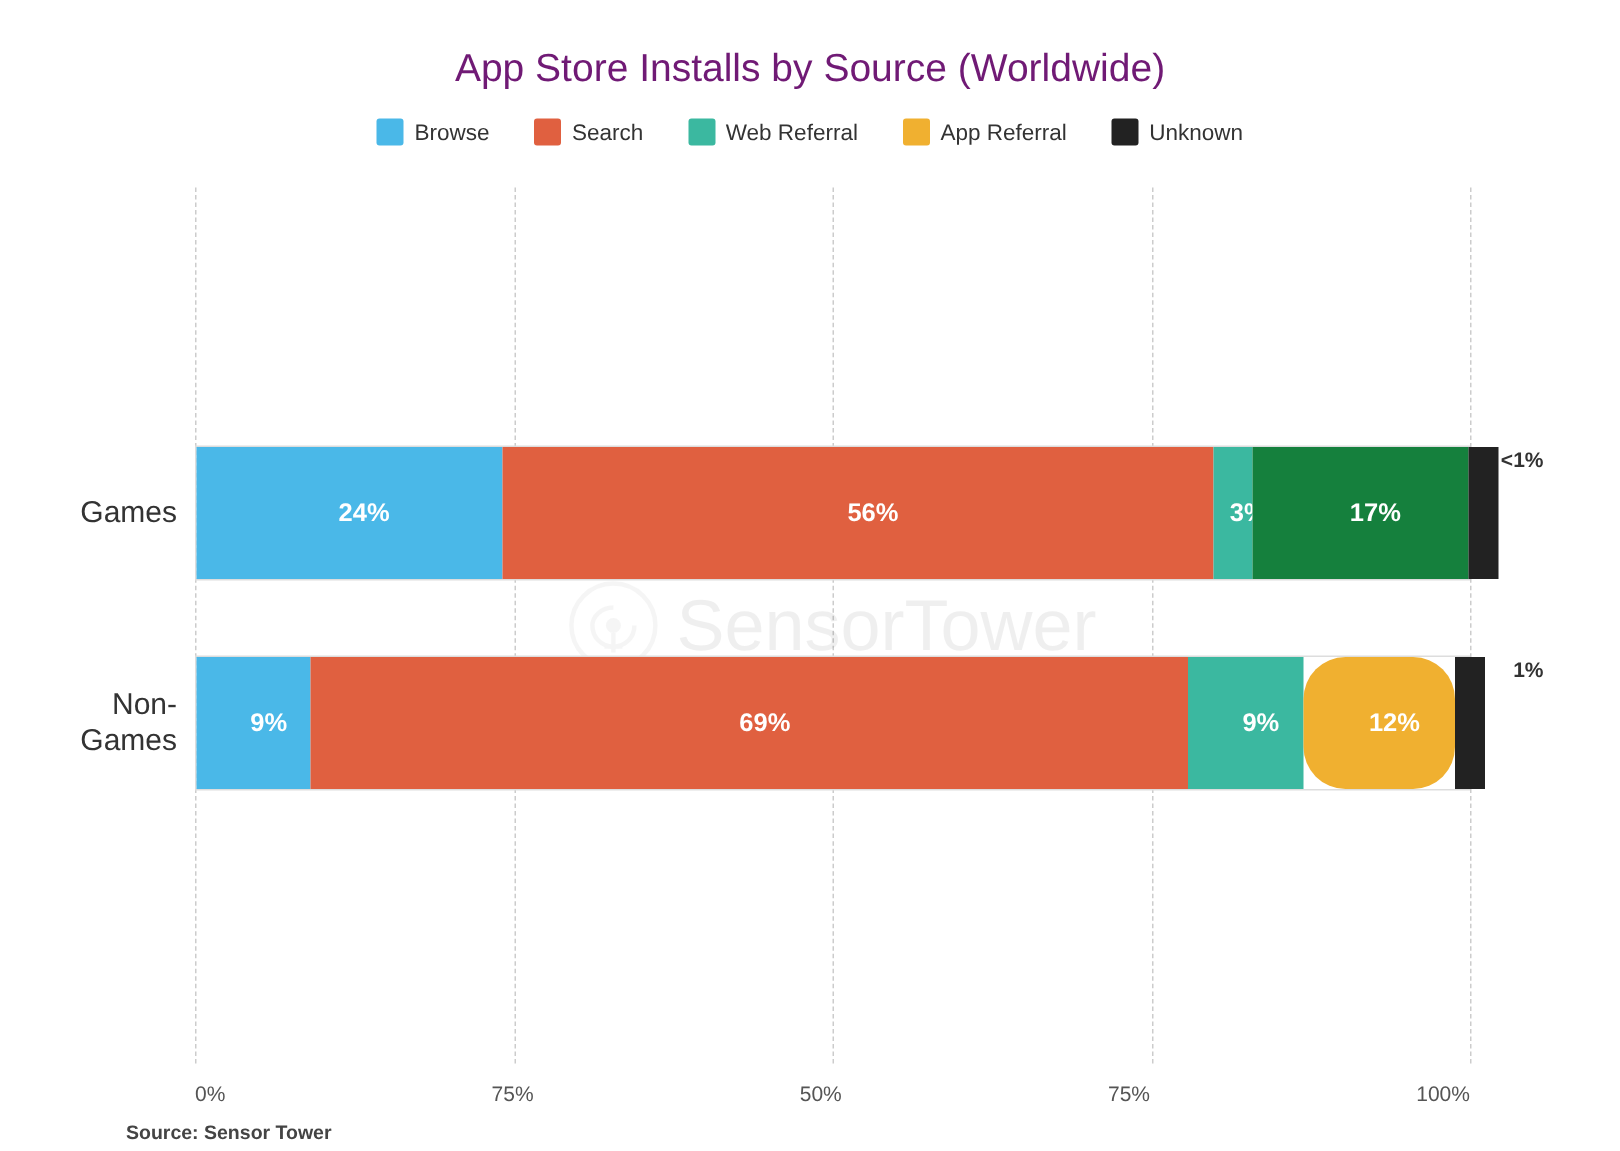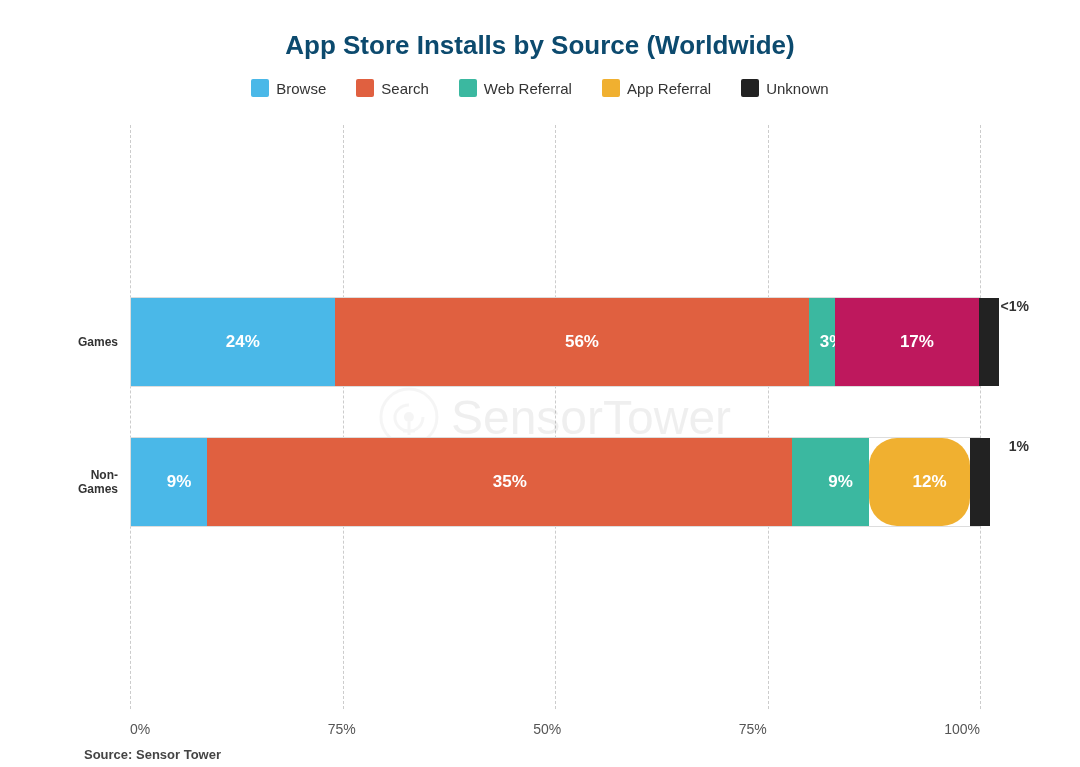--- a/index.html
+++ b/index.html
@@ -14,22 +14,22 @@
       background: #ffffff;
       width: 1080px;
       height: 767px;
       display: flex;
       flex-direction: column;
       padding: 30px 40px 0 40px;
     }
     .chart-title {
       text-align: center;
       font-size: 26px;
-      font-weight: bold;
-      color: #0c4a6e;
+      font-weight: normal;
+      color: #701a75;
       margin-bottom: 18px;
     }
     .legend {
       display: flex;
       justify-content: center;
       gap: 30px;
       margin-bottom: 28px;
     }
     .legend-item {
       display: flex;
@@ -54,23 +54,23 @@
     .bar-row {
       display: flex;
       align-items: center;
       margin-bottom: 10px;
       position: relative;
     }
     .bar-label {
       width: 85px;
       text-align: right;
       margin-right: 12px;
-      font-size: 12px;
+      font-size: 20px;
       color: #333;
-      font-weight: 700;
+      font-weight: 400;
       line-height: 1.2;
       flex-shrink: 0;
       position: absolute;
       left: -97px;
     }
     .bar-wrapper {
       flex: 1;
       height: 90px;
       display: flex;
       position: relative;
@@ -214,31 +214,31 @@
         </svg>
         <span class="watermark-text">SensorTower</span>
       </div>
 
     <div class="bar-row">
           <div class="bar-label" style="white-space: pre-line;">Games</div>
           <div class="bar-wrapper">
             <div class="bar-segment" style="width: 24%; background: rgb(74, 184, 232); flex-shrink: 0;">24%</div>
             <div class="bar-segment" style="width: 56%; background: rgb(224, 96, 64); flex-shrink: 0;">56%</div>
             <div class="bar-segment" style="width: 3%; background: rgb(59, 184, 160); flex-shrink: 0;">3%</div>
-            <div class="bar-segment" style="width: 17%; background: #be185d; flex-shrink: 0;">17%</div>
+            <div class="bar-segment" style="width: 17%; background: #15803d; flex-shrink: 0;">17%</div>
             <div class="bar-segment" style="width: 0.5%; background: rgb(34, 34, 34); flex-shrink: 0;"></div>
             <div class="overflow-label">&lt;1%</div>
           </div>
         </div>
         <div class="bar-row">
           <div class="bar-label" style="white-space: pre-line;">Non-
 Games</div>
           <div class="bar-wrapper">
             <div class="bar-segment" style="width: 9%; background: rgb(74, 184, 232); flex-shrink: 0;">9%</div>
-            <div class="bar-segment" style="width: 69%; background: rgb(224, 96, 64); flex-shrink: 0;">35%</div>
+            <div class="bar-segment" style="width: 69%; background: rgb(224, 96, 64); flex-shrink: 0;">69%</div>
             <div class="bar-segment" style="width: 9%; background: rgb(59, 184, 160); flex-shrink: 0;">9%</div>
             <div class="bar-segment" style="width: 12%; background: rgb(240, 176, 48); flex-shrink: 0; border-radius: 28px;">12%</div>
             <div class="bar-segment" style="width: 1%; background: rgb(34, 34, 34); flex-shrink: 0;"></div>
             <div class="overflow-label">1%</div>
           </div>
         </div>
       </div>
     <div class="x-axis">
 
     <span class="x-axis-label">0%</span>

